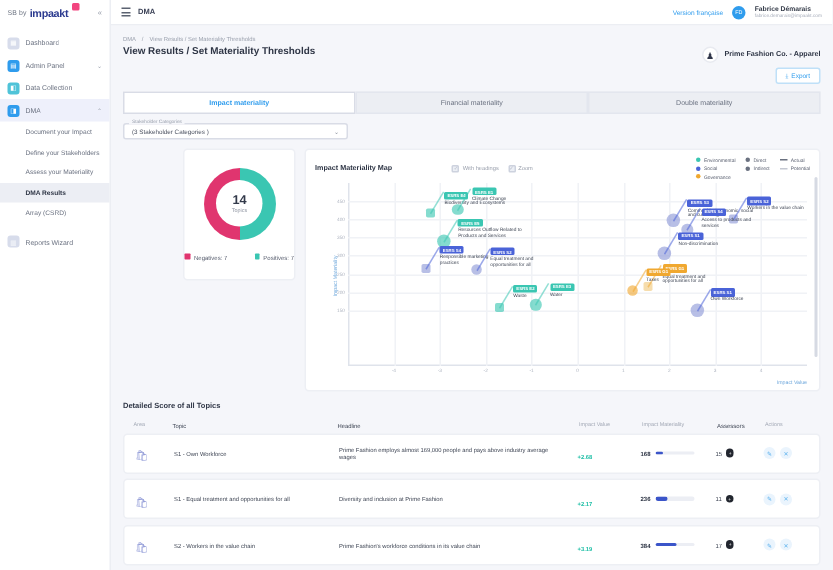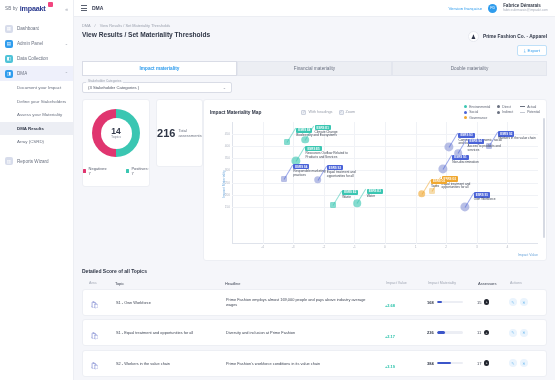--- a/index.html
+++ b/index.html
@@ -106,21 +106,21 @@
     font-size: 3.2px; color: #9aa0ad; padding: 0 2px;
   }
   .select-box {
     border: 1px solid #d9dce6; border-radius: 2px; background: #fff;
     height: 11px; display: flex; align-items: center; padding: 0 5px;
     font-size: 4.2px; color: #4b5160; cursor: pointer;
   }
   .select-chev { margin-left: auto; font-size: 4px; color: #8a909d; }
 
   .panels { display: flex; gap: 6px; margin-top: 6px; }
-  .left-col { width: 115px; display: flex; gap: 6px; }
+  .left-col { width: 115px; display: flex; flex-direction: column; gap: 6px; align-items: flex-end; }
   .card { background: #fff; border-radius: 3px; border: 1px solid #edeff4; }
 
   .donut-card { height: 88px; display:flex; flex-direction:column; align-items:center; justify-content:center; }
   .donut {
     width: 48px; height: 48px; border-radius: 50%;
     background: conic-gradient(#3ac6b2 0deg 180deg, #e0356f 180deg 360deg);
     display: flex; align-items: center; justify-content: center; position: relative;
   }
   .donut::after {
     content: ""; position: absolute; width: 31px; height: 31px;
@@ -330,24 +330,20 @@
                 <span class="dl-sq neg"></span>
                 <span>Negatives: 7</span>
               </span>
               <span class="dl-item">
                 <span class="dl-sq pos"></span>
                 <span>Positives: 7</span>
               </span>
             </div>
           </div>
 
-          <div class="card total-card">
-            <span class="total-num">216</span>
-            <span class="total-lbl">Total assessments</span>
-          </div>
         </div>
 
         <div class="card chart-card">
           <div class="chart-top">
             <span class="chart-title">Impact Materiality Map</span>
             <span class="chart-toggles">
               <span class="toggle">
                 <span class="tg-box">✓</span>
                 <span>With headings</span>
               </span>

